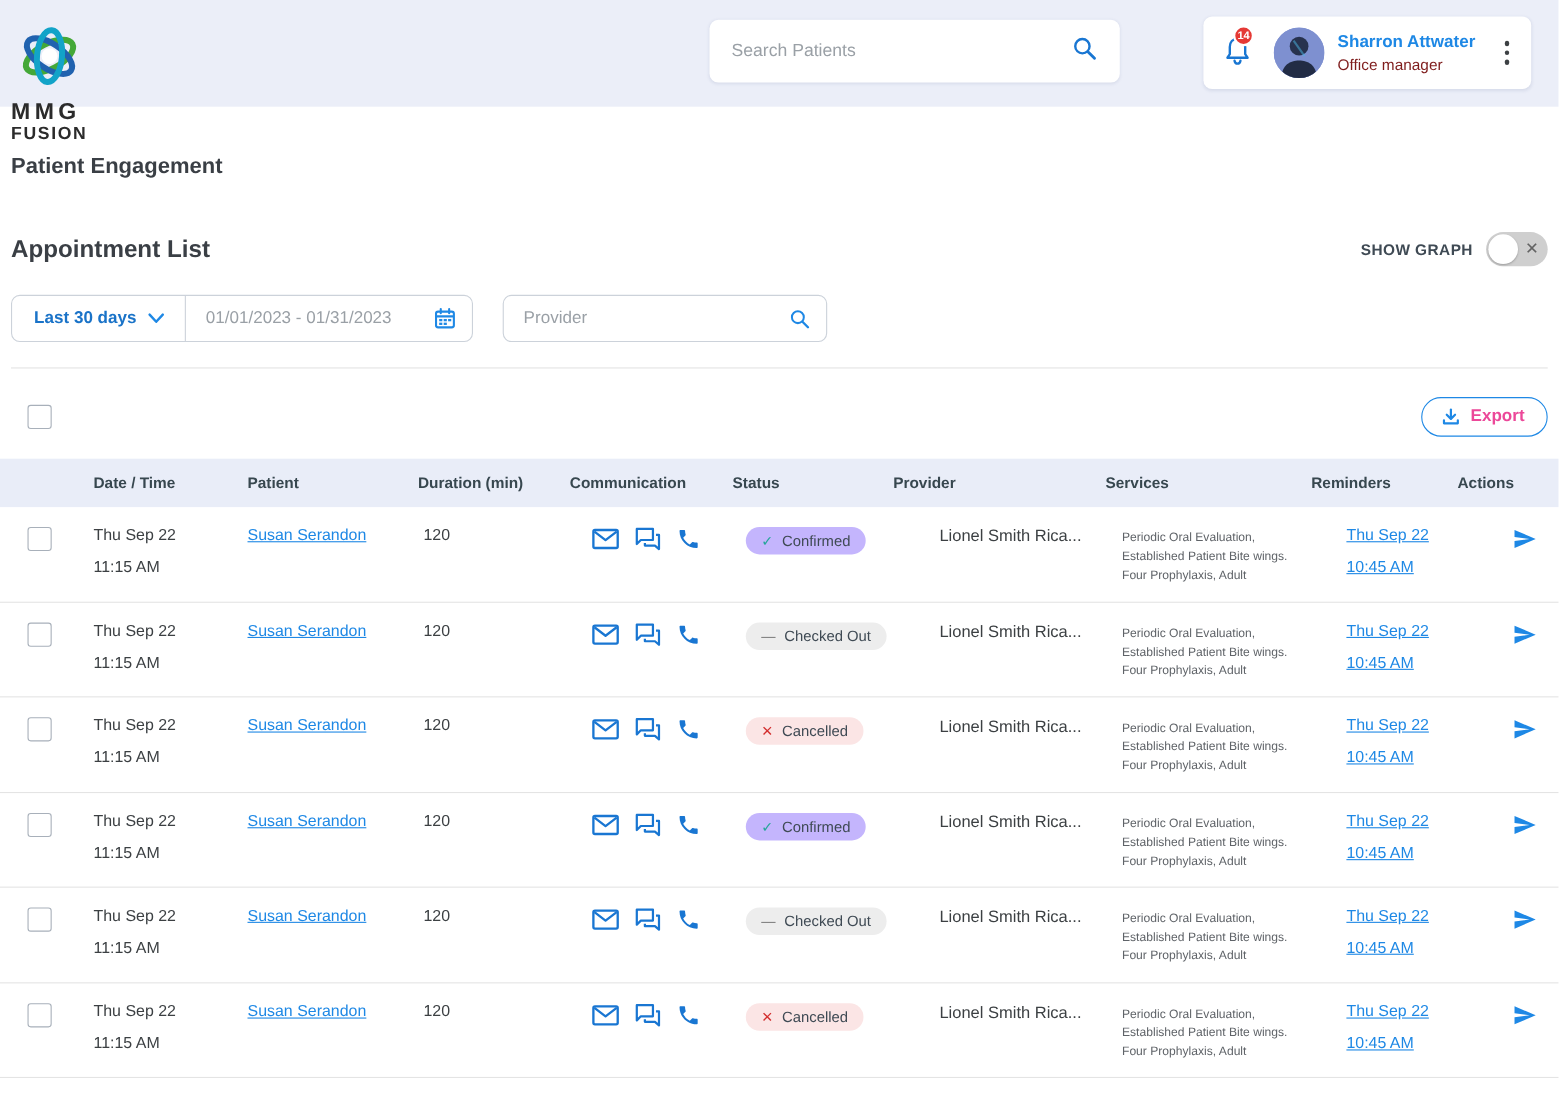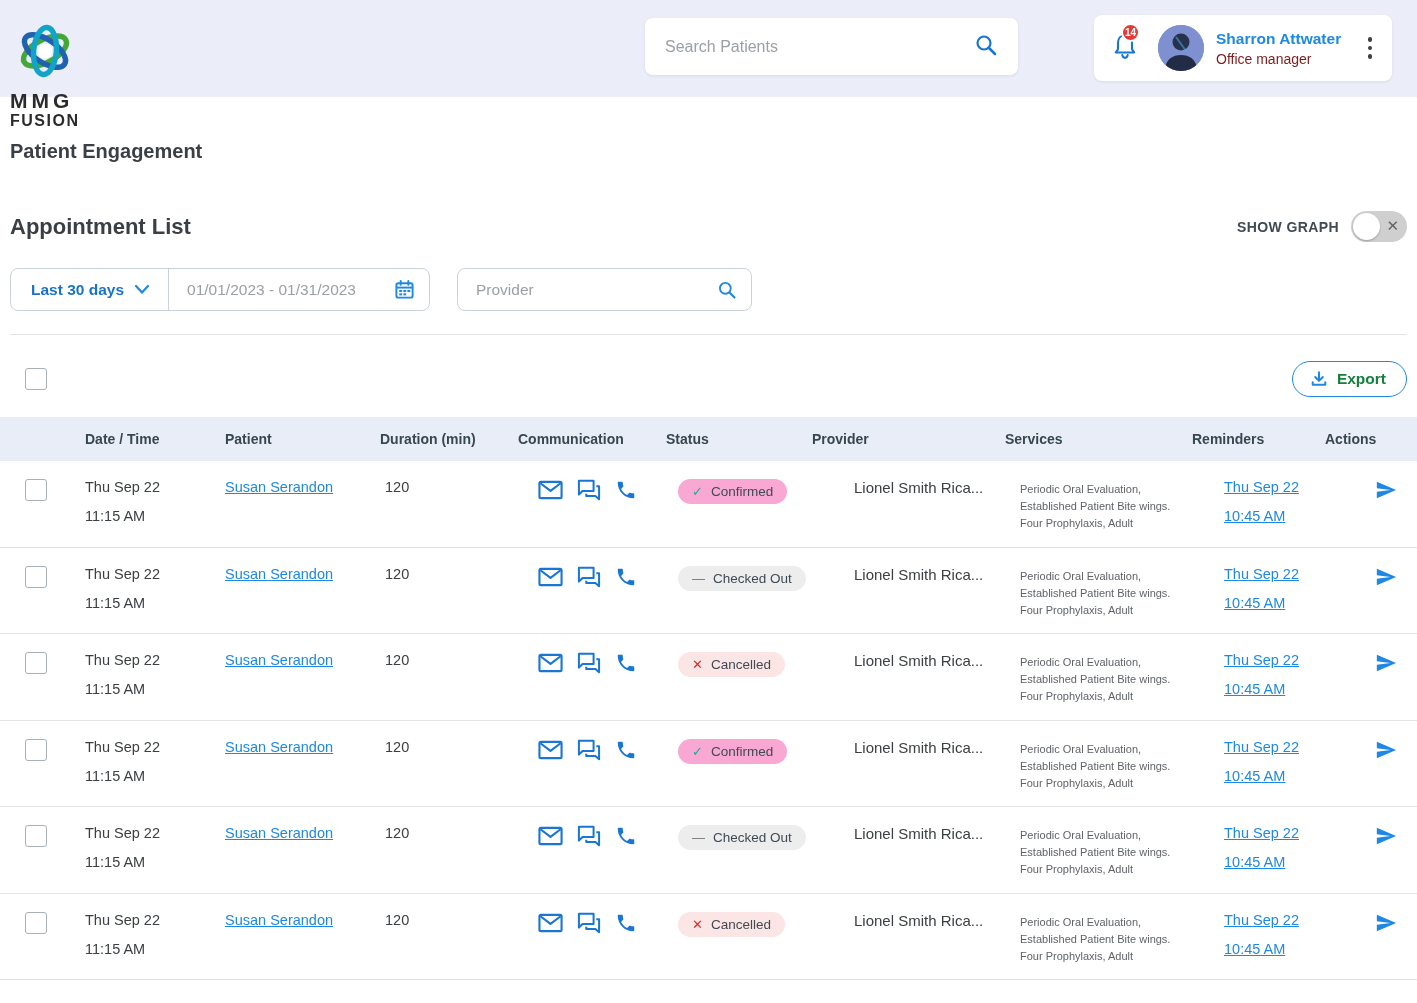--- a/index.html
+++ b/index.html
@@ -53,41 +53,41 @@
   .daterange span { color:#9aa0a6; font-size:15.5px; }
   .appt-select { width:301px; margin-left:29px; justify-content:space-between; padding:0 16px 0 18px; cursor:pointer; }
   .appt-select span { color:#9aa0a6; font-size:15.5px; }
   .finput { margin-left:27px; width:295px; padding:0 14px 0 18px; }
   .finput input { border:0; outline:none; flex:1; font-size:15.5px; color:#3c4043; font-family:inherit; }
   .finput input::placeholder { color:#9aa0a6; }
   
   .toolbar { display:flex; align-items:center; justify-content:space-between; padding:26px 0 20px 15px; }
   .checkbox { display:inline-block; width:22px; height:22px; border:1.5px solid #a8b0ba; border-radius:3px; background:#fff; cursor:pointer; }
   .export-btn { display:flex; align-items:flex-start; gap:9px; border:1.5px solid #1e88e5; border-radius:20px; padding:8px 20px 8px 17px;
-                background:#fff; color:#15803d; font-size:15.5px; font-weight:bold; cursor:pointer; font-family:inherit; }
+                background:#fff; color:#ec4899; font-size:15.5px; font-weight:bold; cursor:pointer; font-family:inherit; }
   
   .tr { display:grid; grid-template-columns:85px 140px 155px 138px 148px 146px 193px 187px 133px 92px; }
   .thead { background:#e9edf8; height:44px; align-items:center; }
   .th { font-size:14px; font-weight:bold; color:#37474f; }
   .row { border-bottom:1px solid #e4e4e4; height:86.5px; align-items:start; padding-top:18px; font-size:14.5px; color:#3c4043; }
   .row > *:nth-child(1) { padding-left:25px; }
   .row > *:nth-child(4) { padding-left:5px; }
   .cell-comm { padding-left:20px; display:flex; gap:14px; align-items:center; }
   .cell-comm svg { cursor:pointer; }
   .cell-status { padding-left:12px; }
   .cell-provider { padding-left:42px; font-size:15px; }
   .cell-services { padding-left:15px; font-size:11px; color:#5f6368; line-height:1.55; padding-top:2px; }
   .cell-reminders { padding-left:32px; }
   .cell-actions { text-align:center; padding-left:30px; cursor:pointer; }
   .dt-line1 { margin-bottom:13px; }
   a.blue-link { color:#1e88e5; text-decoration:underline; cursor:pointer; }
   .cell-reminders .dt-line1 { display:block; }
   .pill { display:inline-flex; align-items:center; gap:8px; border-radius:14px; padding:5px 14px; font-size:13.5px; color:#3f4a54; }
   .pill .pill-icon { font-size:13px; line-height:1; }
-  .pill.confirmed { background:#f9a8d4; }
+  .pill.confirmed { background:#c4b5fd; }
   .pill.confirmed .pill-icon::before { content:"✓"; color:#26a69a; font-weight:bold; }
   .pill.checked-out { background:#ededed; }
   .pill.checked-out .pill-icon::before { content:"—"; color:#757575; }
   .pill.cancelled { background:#fbe5e5; }
   .pill.cancelled .pill-icon::before { content:"✕"; color:#d32f2f; font-weight:bold; }
 </style>
 </head>
 <body>
 
 <div class="app-header">

